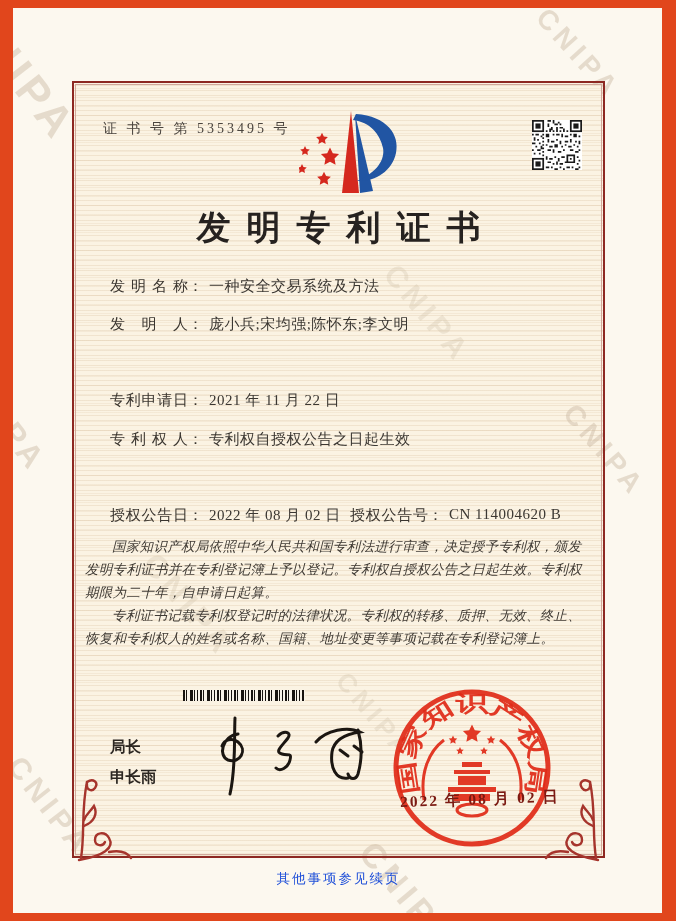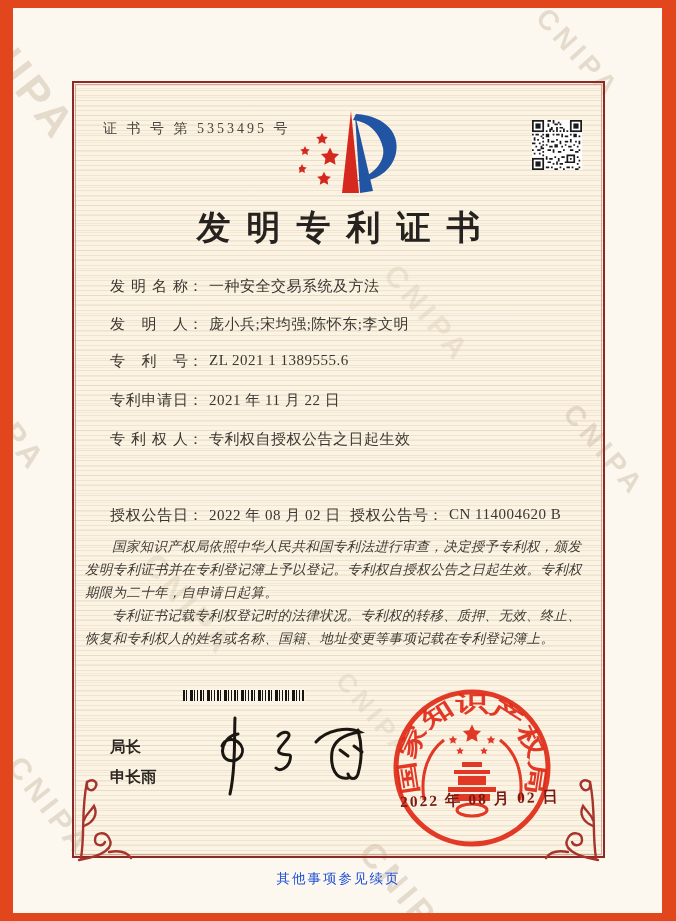--- a/index.html
+++ b/index.html
@@ -140,23 +140,20 @@
       </svg>
 
       <div class="title">发明专利证书</div>
 
       <div class="frow" style="top:269px;">
         <span class="f-label">发明名称</span><span class="f-colon">：</span><span class="f-value">一种安全交易系统及方法</span>
       </div>
       <div class="frow" style="top:307px;">
         <span class="f-label">发明人</span><span class="f-colon">：</span><span class="f-value">庞小兵;宋均强;陈怀东;李文明</span>
       </div>
-      <div class="frow" style="top:344px;">
-        <span class="f-label">专利号</span><span class="f-colon">：</span><span class="f-value">ZL 2021 1 1389555.6</span>
-      </div>
       <div class="frow" style="top:383px;">
         <span class="f-label">专利申请日</span><span class="f-colon">：</span><span class="f-value">2021 年 11 月 22 日</span>
       </div>
       <div class="frow" style="top:422px;">
         <span class="f-label">专利权人</span><span class="f-colon">：</span><span class="f-value">专利权自授权公告之日起生效</span>
       </div>
       <div class="frow" style="top:498px;">
         <span class="f-label">授权公告日</span><span class="f-colon">：</span><span class="f-value">2022 年 08 月 02 日</span>
         <span class="fgroup2">
           <span class="f-label">授权公告号</span><span class="f-colon">：</span><span class="f-value">CN 114004620 B</span>

